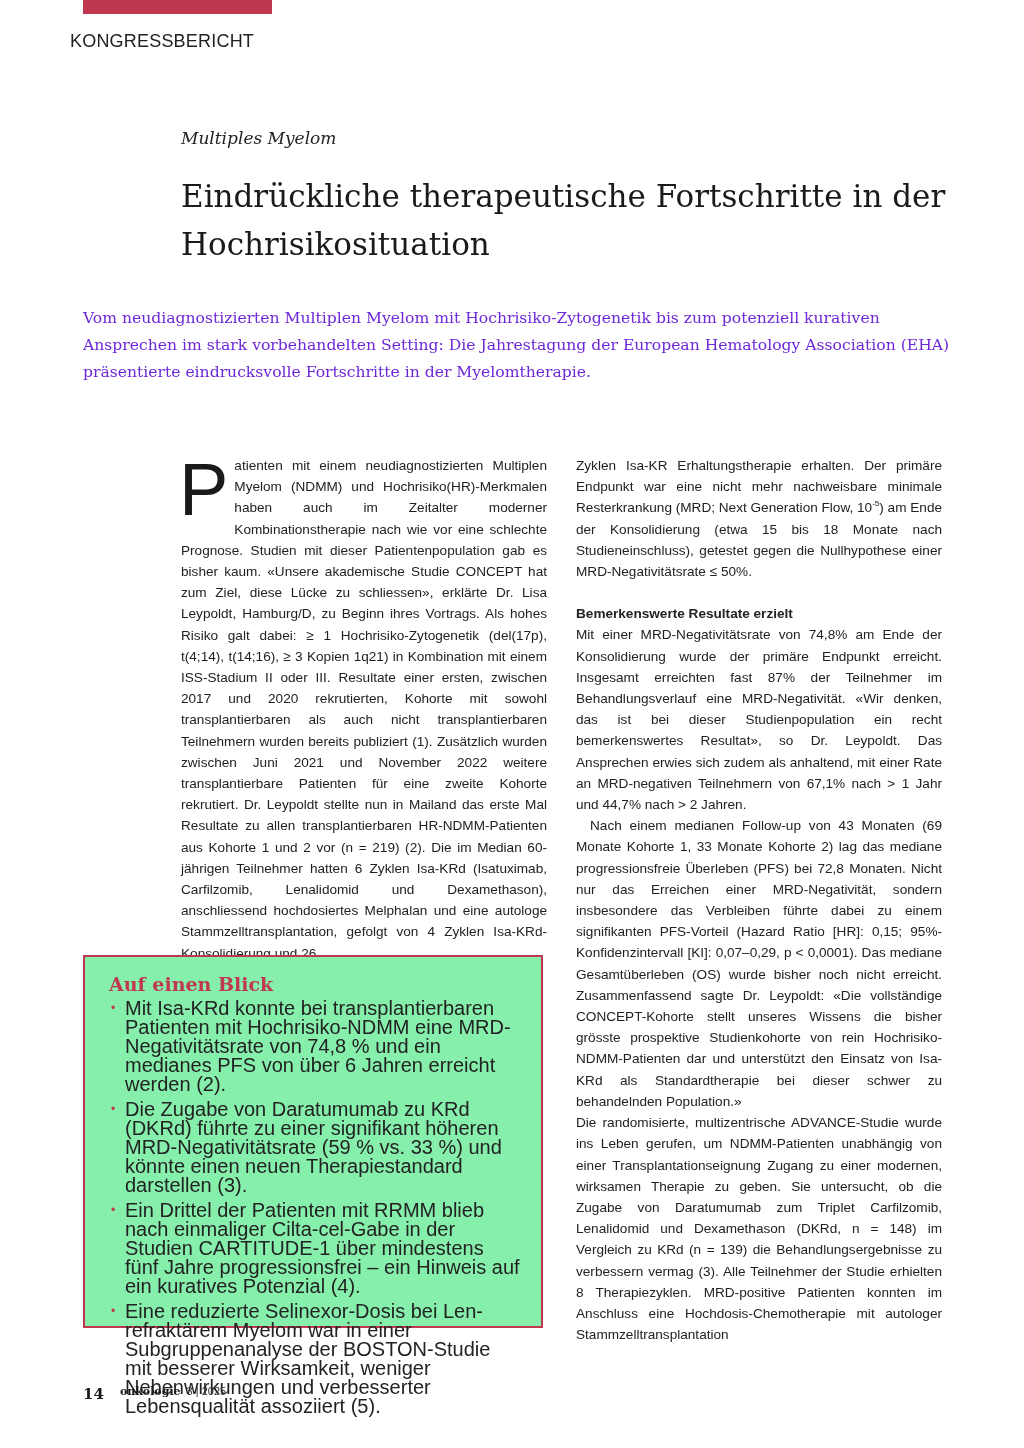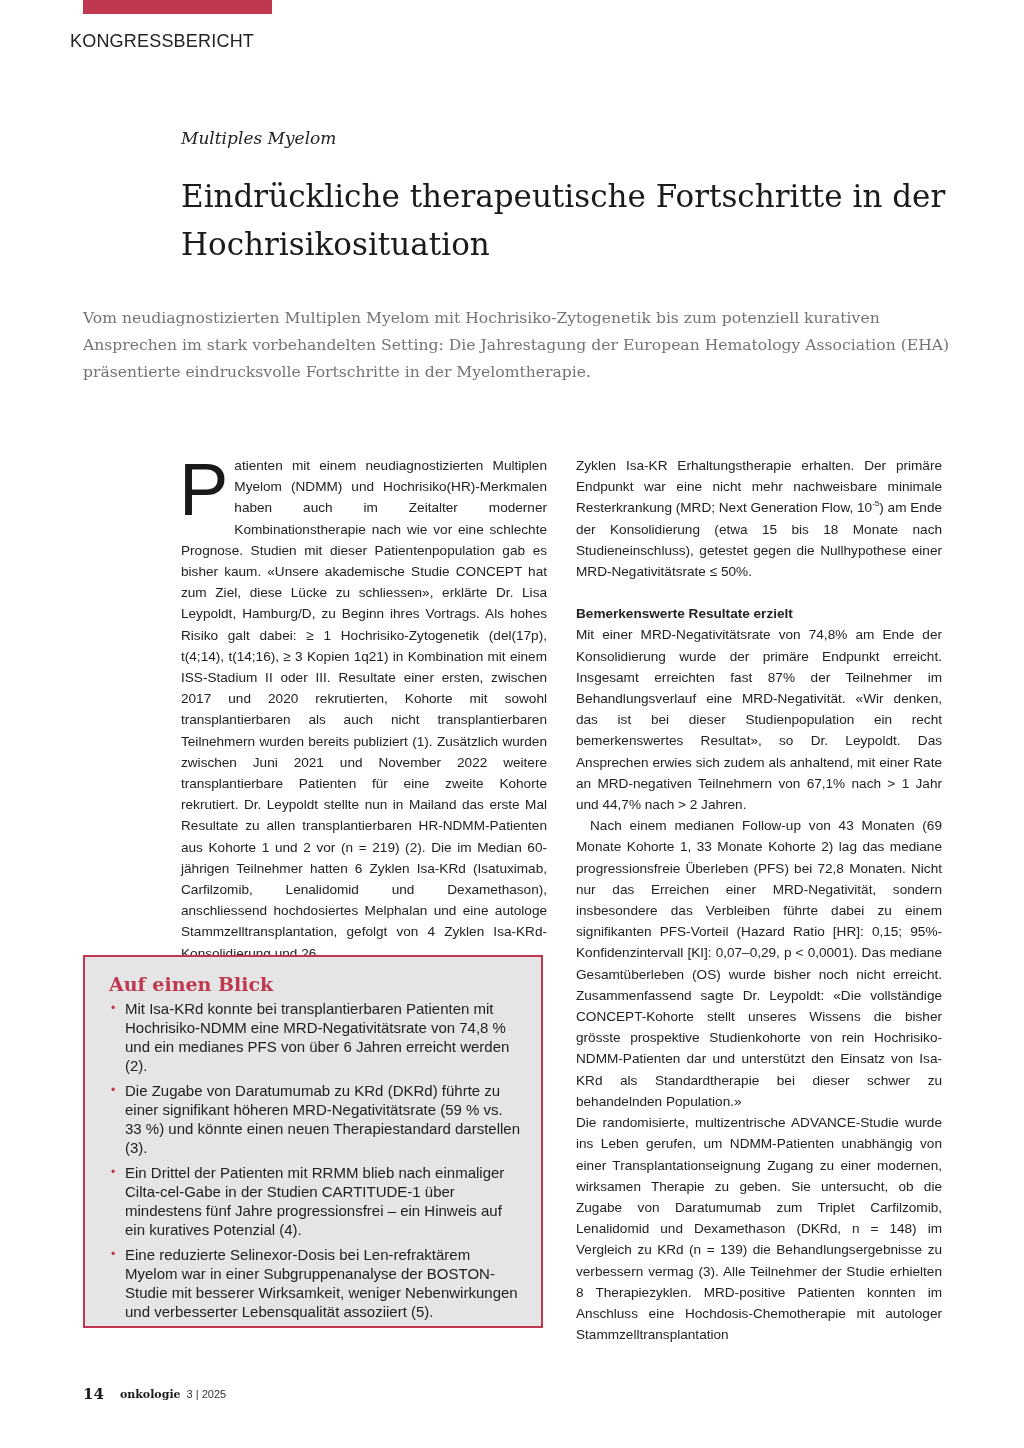--- a/index.html
+++ b/index.html
@@ -1,34 +1,34 @@
 <!DOCTYPE html>
 <html><head>
 <meta charset="utf-8">
 <style>
   html, body { margin: 0; padding: 0; background: #ffffff; }
   body { width: 1024px; height: 1448px; position: relative; overflow: hidden; color: #1a1a1a; }
   .topbar { position: absolute; left: 83px; top: 0; width: 189px; height: 14px; background: #c0384f; }
   .section-label { position: absolute; left: 70px; top: 31px; font-family: "Liberation Sans", sans-serif; font-size: 18px; letter-spacing: 0.2px; color: #222; }
   .kicker { position: absolute; left: 181px; top: 128px; font-family: "DejaVu Serif", serif; font-style: italic; font-size: 17px; color: #222; }
   .title { position: absolute; left: 181px; top: 172px; width: 780px; font-family: "DejaVu Serif", serif; font-size: 31px; line-height: 48px; color: #1a1a1a; font-weight: normal; margin: 0; }
-  .lead { position: absolute; left: 83px; top: 305px; width: 870px; font-family: "DejaVu Serif", serif; font-size: 15.6px; line-height: 27px; color: #737373; margin: 0; }
+  .lead { position: absolute; left: 83px; top: 305px; width: 870px; font-family: "DejaVu Serif", serif; font-size: 15.6px; line-height: 27px; color: #6d28d9; margin: 0; }
   .col { position: absolute; font-family: "Liberation Sans", sans-serif; font-size: 13.6px; line-height: 21.2px; color: #222; text-align: justify; }
   .col p { margin: 0; }
   .col1 { left: 181px; top: 455px; width: 366px; }
   .col2 { left: 576px; top: 455px; width: 366px; }
   .dropcap { float: left; font-family: "Liberation Sans", sans-serif; font-size: 74px; line-height: 62px; margin: 4px 6px 0 -2px; color: #1a1a1a; }
   .subhead { font-weight: bold; margin-top: 21px !important; }
   .indent { text-indent: 14px; }
-  .box { position: absolute; left: 83px; top: 955px; width: 460px; height: 373px; background: #e5e5e5; border: 2px solid #c0384f; box-sizing: border-box; padding: 16px 20px 10px 24px; }
+  .box { position: absolute; left: 83px; top: 955px; width: 460px; height: 373px; background: #86efac; border: 2px solid #c0384f; box-sizing: border-box; padding: 16px 20px 10px 24px; }
   .box h3 { margin: 0 0 4px 0; font-family: "DejaVu Serif", serif; font-weight: bold; font-size: 19px; color: #c0384f; }
   .box ul { list-style: none; margin: 0; padding: 0; }
-  .box li { position: relative; padding-left: 16px; font-family: "Liberation Sans", sans-serif; font-size: 15px; line-height: 19px; color: #222; margin-bottom: 6px; }
+  .box li { position: relative; padding-left: 16px; font-family: "Liberation Sans", sans-serif; font-size: 20px; line-height: 19px; color: #222; margin-bottom: 6px; }
   .box li::before { content: "•"; position: absolute; left: 2px; top: 0; color: #c0384f; font-size: 12px; }
-  .footer { position: absolute; left: 83px; top: 1385px; font-family: "Liberation Sans", sans-serif; display: flex; align-items: center; gap: 16px; }
+  .footer { position: absolute; left: 83px; top: 1385px; font-family: "Liberation Sans", sans-serif; display: flex; align-items: flex-start; gap: 16px; }
   .page-num { font-family: "DejaVu Serif", serif; font-weight: bold; font-size: 15px; }
   .journal { font-family: "DejaVu Serif", serif; font-weight: bold; font-size: 11px; }
   .issue { font-size: 11px; color: #333; margin-left: -10px; }
   sup { font-size: 8px; line-height: 0; }
 </style>
 </head>
 <body>
 
 <div class="topbar"></div>
 <div class="section-label">KONGRESSBERICHT</div>

